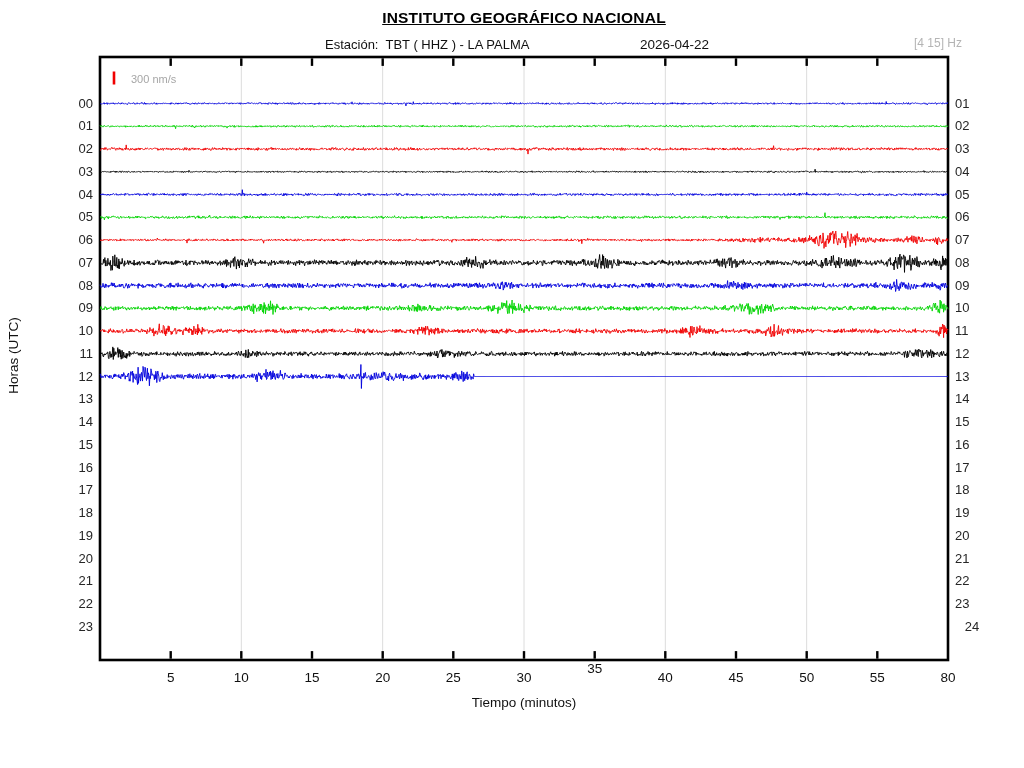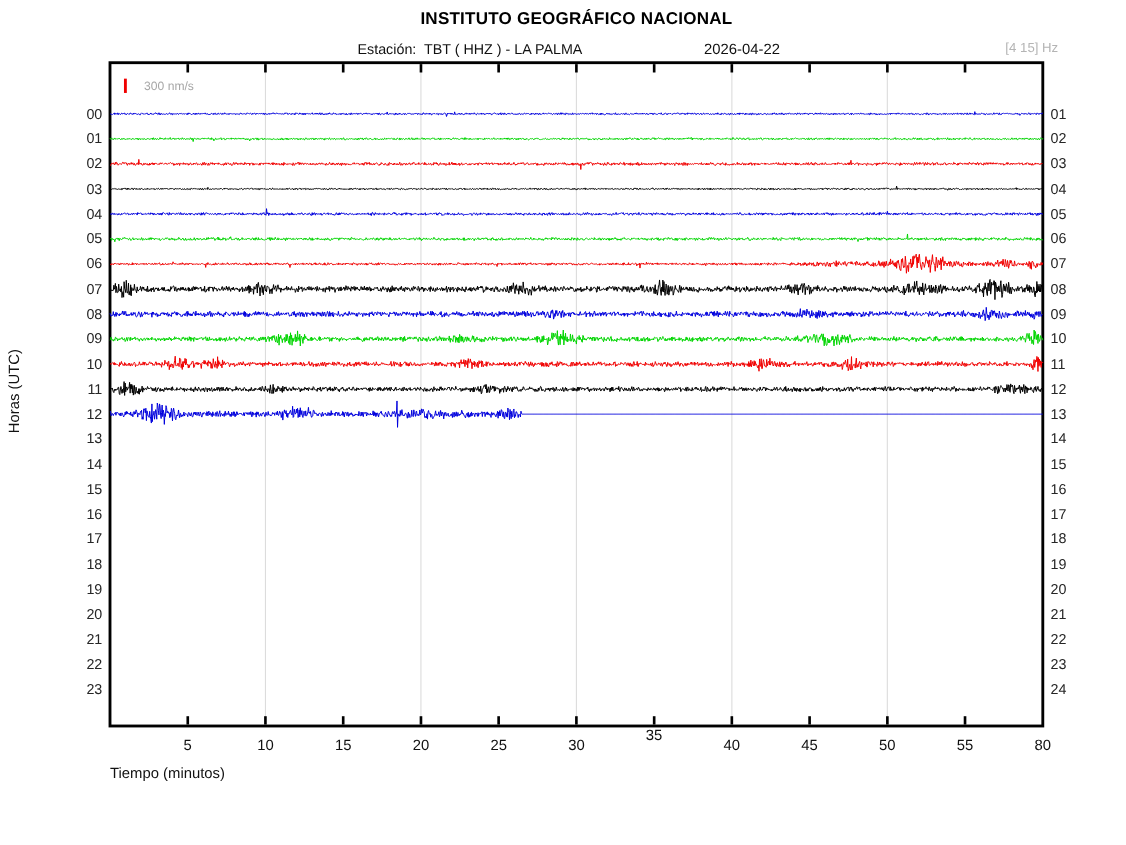--- a/index.html
+++ b/index.html
@@ -1,28 +1,28 @@
 <!DOCTYPE html>
 <html><head>
 <meta charset="utf-8">
 <style>
   html,body{margin:0;padding:0;background:#ffffff;}
   body{width:1024px;height:768px;overflow:hidden;position:relative;
        font-family:"Liberation Sans", sans-serif;}
   #stage{position:absolute;left:0;top:0;width:1024px;height:768px;background:#fff;}
   .abs{position:absolute;}
   .title{left:100px;top:9px;width:848px;text-align:center;
-         font-size:15.5px;font-weight:bold;color:#000;letter-spacing:.2px;}
+         font-size:15.5px;font-weight:bold;color:#000;letter-spacing:.2px;text-decoration:underline;}
   .subtitle{left:325px;top:37px;font-size:13px;color:#111;white-space:pre;}
   .date{left:640px;top:37px;font-size:13.5px;color:#111;}
   .freq{left:820px;top:36px;width:142px;text-align:right;font-size:12px;color:#b4b4b4;}
   .legend-text{left:131px;top:73px;font-size:11px;color:#a6a6a6;}
   .ylab{left:-1px;top:348px;width:120px;text-align:center;font-size:13.5px;color:#111;
         transform:rotate(-90deg) translateY(-46px);transform-origin:center center;}
-  .xlab{left:100px;top:695px;width:848px;text-align:left;font-size:13.5px;color:#111;}
+  .xlab{left:100px;top:695px;width:848px;text-align:center;font-size:13.5px;color:#111;}
   .hourlab{position:absolute;width:34px;font-size:13px;color:#262626;line-height:16px;}
   .hourlab.left{text-align:right;}
   .hourlab.right{text-align:left;}
   .xtick{position:absolute;width:44px;text-align:center;font-size:13.5px;color:#111;}
   svg{position:absolute;left:0;top:0;}
 </style>
 </head>
 <body>
 
 <div id="stage">
@@ -76,21 +76,21 @@
       <div class="hourlab right abs" style="left: 955px; top: 391.25px;">14</div>
       <div class="hourlab right abs" style="left: 955px; top: 414px;">15</div>
       <div class="hourlab right abs" style="left: 955px; top: 436.75px;">16</div>
       <div class="hourlab right abs" style="left: 955px; top: 459.5px;">17</div>
       <div class="hourlab right abs" style="left: 955px; top: 482.25px;">18</div>
       <div class="hourlab right abs" style="left: 955px; top: 505px;">19</div>
       <div class="hourlab right abs" style="left: 955px; top: 527.75px;">20</div>
       <div class="hourlab right abs" style="left: 955px; top: 550.5px;">21</div>
       <div class="hourlab right abs" style="left: 955px; top: 573.25px;">22</div>
       <div class="hourlab right abs" style="left: 955px; top: 596px;">23</div>
-      <div class="hourlab right abs" style="left: 955px; top: 618.75px;">24</div>
+      <div class="hourlab right abs" style="left: 955px; top: 618.75px; text-align: center;">24</div>
     </div>
   <div id="xticks">
       <div class="xtick" style="left: 148.667px; top: 670px;">5</div>
       <div class="xtick" style="left: 219.333px; top: 670px;">10</div>
       <div class="xtick" style="left: 290px; top: 670px;">15</div>
       <div class="xtick" style="left: 360.667px; top: 670px;">20</div>
       <div class="xtick" style="left: 431.333px; top: 670px;">25</div>
       <div class="xtick" style="left: 502px; top: 670px;">30</div>
       <div class="xtick" style="left: 572.667px; top: 661px;">35</div>
       <div class="xtick" style="left: 643.333px; top: 670px;">40</div>

